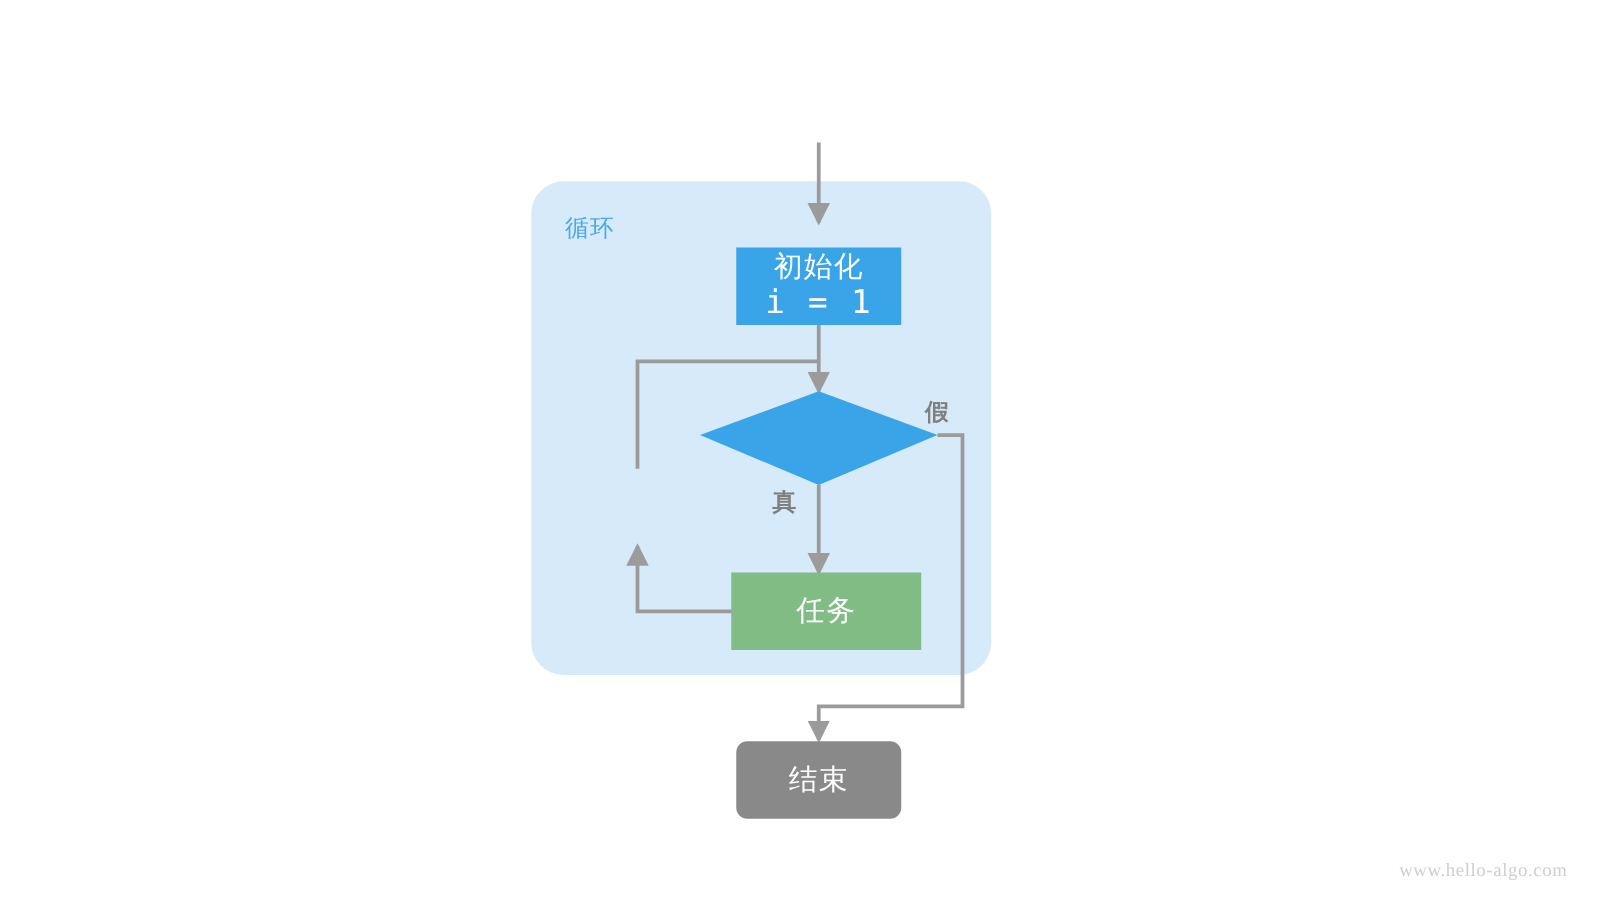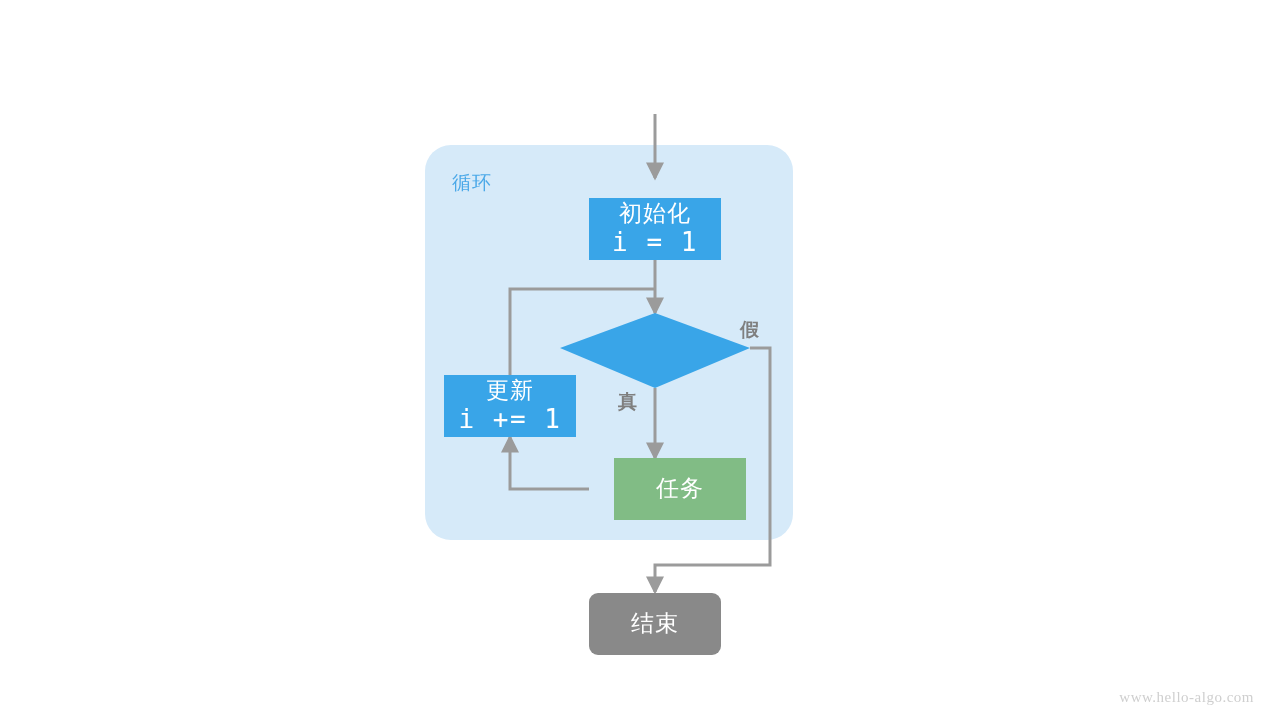--- a/index.html
+++ b/index.html
@@ -143,26 +143,22 @@
     <polygon points="655,313 750,348 655,388 560,348" fill="#39a5e8"></polygon>
   </svg>
 
 
   <div class="node process-blue" style="left:589px; top:178px; width:132px; height:62px;margin-top:20px;">
     <span class="cn">初始化</span>
     <span class="mono">i = 1</span>
   </div>
 
 
-  <div class="node process-blue" style="left:444px; top:375px; width:132px; height:62px;">
-    <span class="cn">更新</span>
-    <span class="mono">i += 1</span>
-  </div>
 
-  <div class="node process-green" style="left:614px; top:458px; width:132px; height:62px;">
+  <div class="node process-green" style="left:585px; top:458px; width:152px; height:62px;">
     <span class="cn">任务</span>
   </div>
 
   <div class="node terminator" style="left:589px; top:593px; width:132px; height:62px;text-align:right;">
     <span class="cn">结束</span>
   </div>
 
   <div class="edge-label" style="left:618px; top:389px;">真</div>
 
   <div class="edge-label" style="left:740px; top:317px;">假</div>

